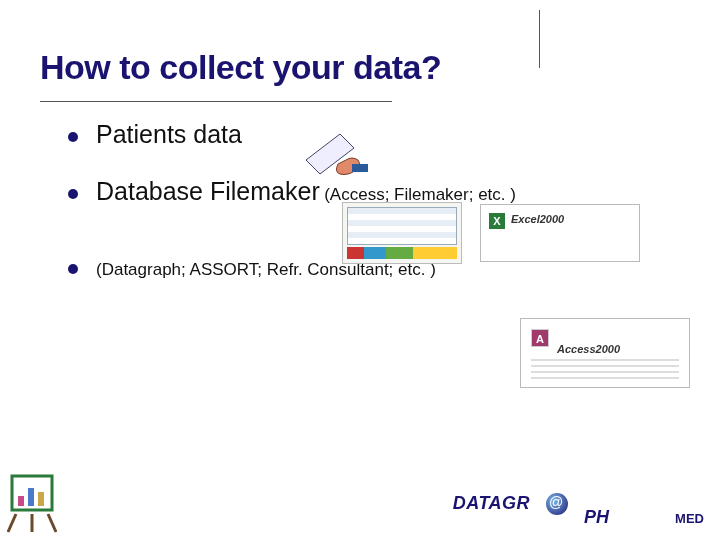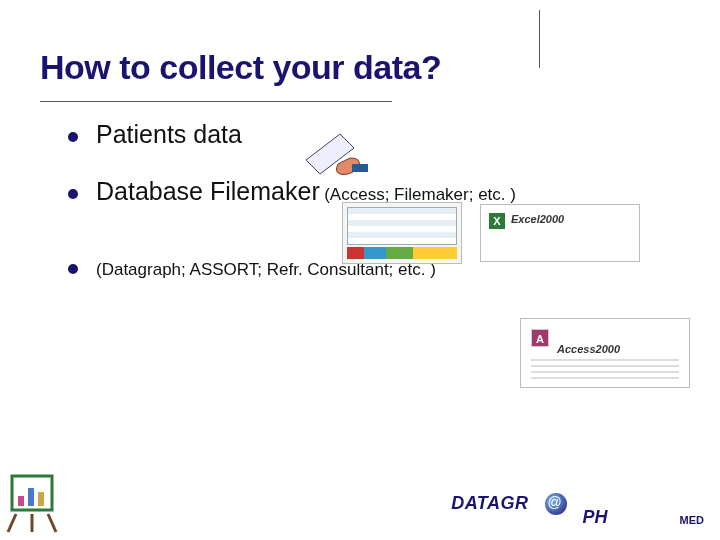--- a/index.html
+++ b/index.html
@@ -117,24 +117,24 @@
     font-size: 14px; color:#fff;
   }
   .logo-text2 {
     font-size: 18px;
     font-weight: bold;
     font-style: italic;
     color: #1a1470;
     margin-top: 28px;
   }
   .logo-sub {
-    font-size: 11px;
-    font-weight: bold;
-    color: #1a1470;
-    margin-left: 12px;
+    font-size: 13px;
+    font-weight: bold;
+    color: #1a1470;
+    margin-left: 6px;
     align-self: flex-end;
     padding-bottom: 2px;
     padding-left: 44px;
   }
   
   .thumb-excel-a::before {
     content:"";
     position:absolute; inset:4px 4px 18px 4px;
     background:
       repeating-linear-gradient(#e6edf5 0 6px, #fff 6px 12px);

